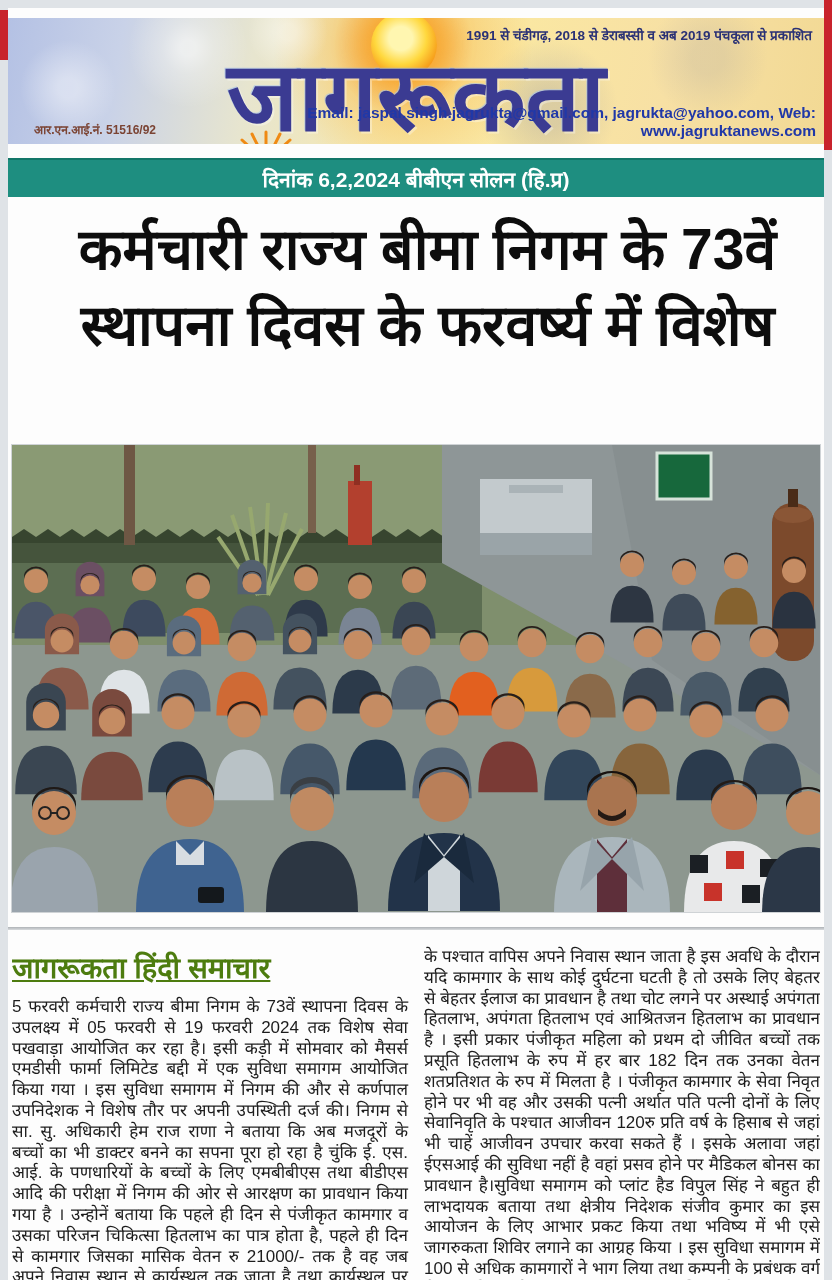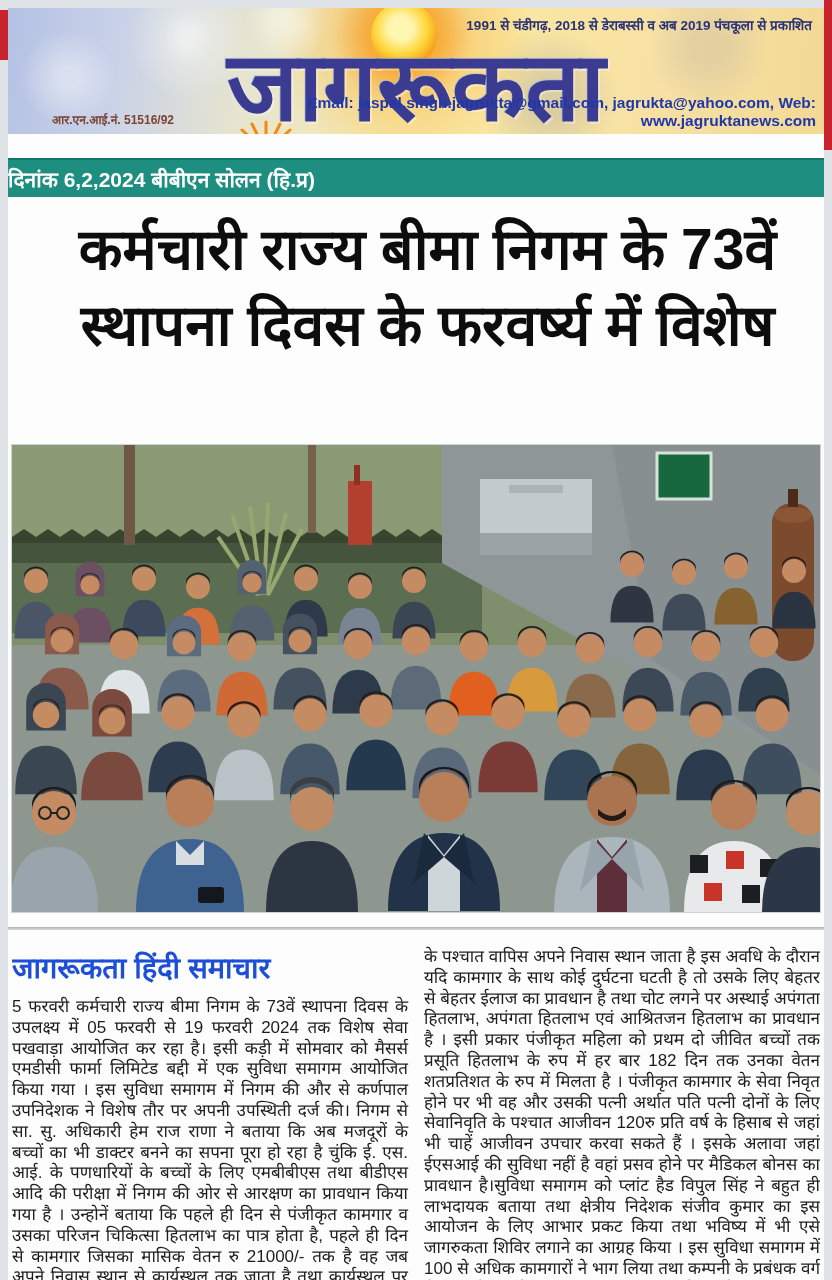--- a/index.html
+++ b/index.html
@@ -6,64 +6,64 @@
   html,body { width:832px; height:1280px; font-family:"Liberation Sans","DejaVu Sans",sans-serif; }
   .sheet { position:relative; width:832px; height:1280px; background:#dfe3e7; overflow:hidden; }
   .page  { position:absolute; left:8px; top:8px; right:8px; bottom:0; background:#fdfdfd; overflow:hidden; }
 
   
   .edge-red-left  { position:absolute; left:0; top:10px; width:8px; height:50px; background:#c8232c; }
   .edge-red-right { position:absolute; right:0; top:0; width:8px; height:150px; background:#c8232c; }
 
   
   .masthead {
-    position:absolute; left:0; top:0; width:100%; height:126px; overflow:hidden;
+    position:absolute; left:0; top:10px; width:100%; height:126px; overflow:hidden;
     background:
       radial-gradient(circle at 180px 30px, rgba(255,255,255,.55) 8px, rgba(255,255,255,.28) 26px, transparent 60px),
       radial-gradient(circle at 60px 70px, rgba(255,255,255,.4) 10px, transparent 48px),
       radial-gradient(circle at 280px 14px, rgba(255,255,255,.45) 8px, transparent 40px),
       radial-gradient(circle at 395px 28px, rgba(247,150,28,.75) 30px, rgba(248,190,80,.45) 70px, transparent 130px),
       radial-gradient(circle at 540px 90px, rgba(150,150,160,.30) 20px, transparent 70px),
       radial-gradient(circle at 700px 40px, rgba(170,165,160,.25) 16px, transparent 60px),
       linear-gradient(100deg,#b4c1e4 0%,#c9d2e8 14%,#e7e5cf 30%,#f7e9ae 48%,#fae7a2 62%,#f7e0a4 80%,#f2d994 100%);
   }
   .sun { position:absolute; left:363px; top:-6px; width:66px; height:66px; border-radius:50%;
     background:radial-gradient(circle at 45% 40%, #fff6b0 0 22%, #ffd83e 48%, #f49012 78%, #e87a08 100%);
     box-shadow:0 0 26px 10px rgba(248,170,40,.55); }
   .rays { position:absolute; left:228px; top:112px; }
   .tagline { position:absolute; right:12px; top:7px; text-align:right;
     font-size:13.5px; font-weight:bold; color:#2a3175; line-height:1.6; }
   .logo { position:absolute; left:0; right:0; top:30px; text-align:center;
     font-size:96px; line-height:1.02; font-weight:800; color:#3b3b92; white-space:nowrap;
     text-shadow:2px 2px 0 rgba(255,255,255,.35), -1px -1px 0 rgba(160,190,235,.6); }
-  .rni { position:absolute; left:26px; bottom:6px; font-size:12px; font-weight:bold; color:#7b4434;margin-left:18px; }
+  .rni { position:absolute; left:26px; bottom:6px; font-size:12px; font-weight:bold; color:#7b4434; }
   .contact { position:absolute; left:170px; right:8px; bottom:4px; text-align:right;
     font-size:15.5px; font-weight:bold; color:#2038a8; }
 
   
   .datebar { position:absolute; left:0; top:150px; width:100%; height:39px; background:#1e8e80;
-    display:flex; align-items:center; justify-content:flex-start;
+    display:flex; align-items:center; justify-content:center;
     color:#ffffff; font-size:21px; font-weight:bold; border-top:2px solid #127668; }
 
   
   .headline { position:absolute; left:0; top:203px; width:100%; text-align:center; color:#0d0d0d;padding-left:23px; }
   .headline div { font-size:57px; line-height:76px; font-weight:800; letter-spacing:0; }
 
   
   .photo { position:absolute; left:4px; top:437px; width:808px; height:467px; background:#8d978f;
     outline:1px solid #cfd3d6; }
   .photo svg { display:block; width:100%; height:100%; }
 
   
   .rule { position:absolute; left:0; top:919px; width:100%; height:3px;
     background:linear-gradient(#aeb2b6,#d8dbde); }
   .columns { position:absolute; left:4px; top:930px; width:808px; bottom:0;
     display:flex; gap:16px; overflow:hidden; }
   .col { width:396px; }
-  .byline { font-size:29px; line-height:45px; font-weight:800; color:#1d4ed8; padding-top:8px; }
+  .byline { font-size:29px; line-height:45px; font-weight:800; color:#4d7c0f; padding-top:8px;text-decoration:underline; }
   .bodytext { font-size:17px; line-height:20.8px; color:#1c1c1c; text-align:justify; padding-top:6px; }
   .col-right .bodytext { padding-top:9px; }
 </style>
 </head>
 <body>
 
 <div class="sheet">
   <div class="page">
 
     <div class="masthead">

